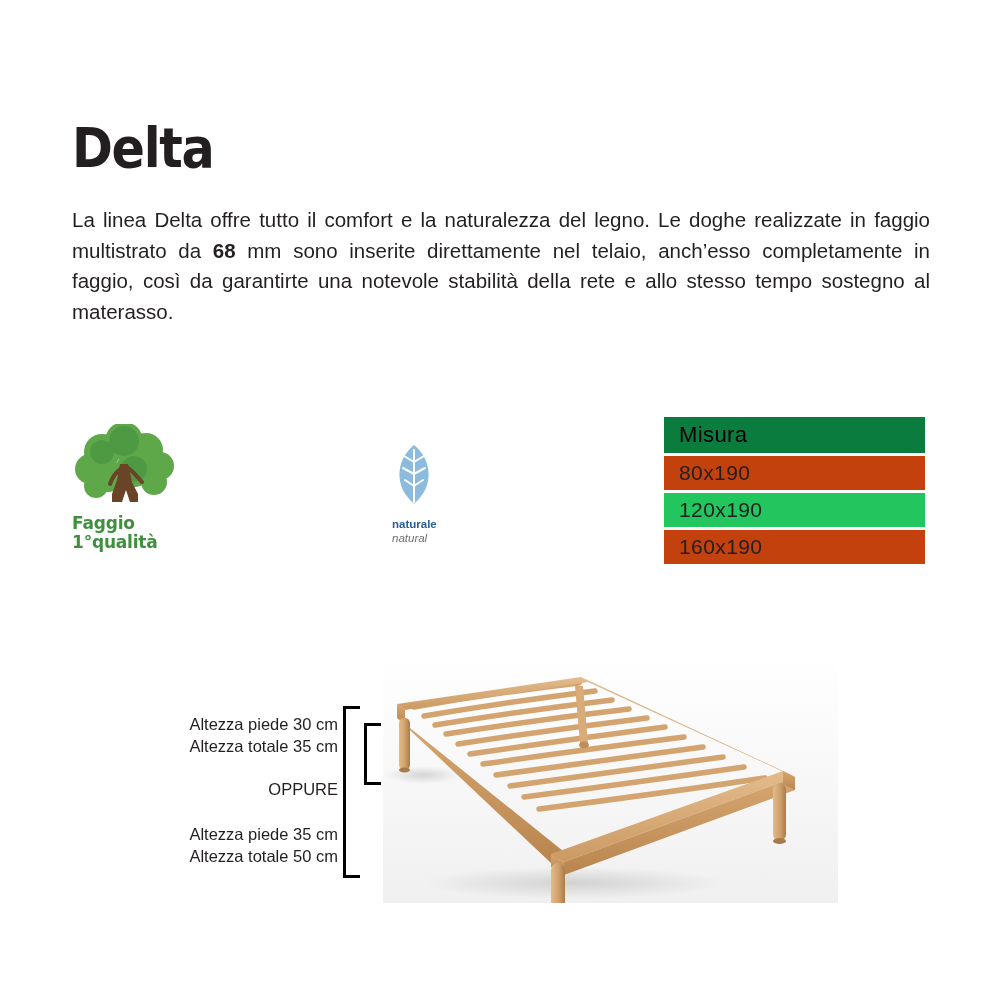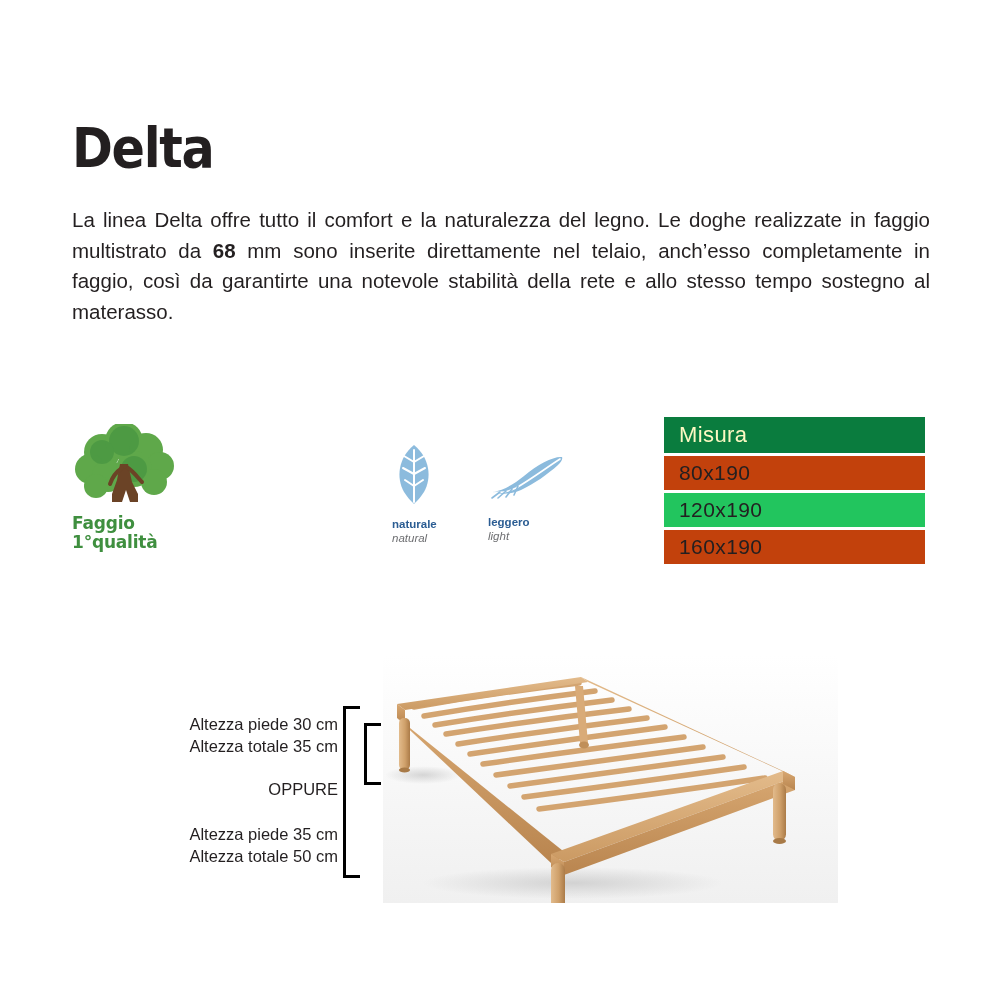--- a/index.html
+++ b/index.html
@@ -103,21 +103,21 @@
     line-height: 34px;
     padding-left: 15px;
     box-sizing: border-box;
     font-size: 21px;
     color: #231f20;
     font-family: "Liberation Sans", sans-serif;
     letter-spacing: 0.4px;
   }
   #size-table .t-header {
     background: #0a7c3e;
-    color: #fef9c3;
+    color: #000000;
     font-size: 22px;
     height: 36px;
     line-height: 36px;
     margin-bottom: 3px;
   }
   #size-table .shade-light  { background: #c2410c; }
   #size-table .shade-medium { background: #22c55e; }
   #size-table .t-body-row   { margin-bottom: 3px; }
 
   
@@ -216,38 +216,20 @@
             <path d="M22 42 L31 36"></path>
         </g>
       </svg>
     </span>
     <div class="badge-text-block">
       <div class="badge-label-it">naturale</div>
       <div class="badge-label-en">natural</div>
     </div>
   </div>
 
-  <div class="badge" id="badge-light">
-    <span class="badge-icon">
-      <svg width="80" height="50" viewBox="0 0 80 50">
-        <path d="M74 3 C66 2 50 10 36 22 C26 30 16 36 5 38 C14 41 24 40 33 36 C46 30 60 20 70 11 C73 8 75 5 74 3 Z" fill="#8cbbdd"></path>
-        <path d="M72 5 C58 14 42 26 28 34 C20 38 12 39 6 38" stroke="#ffffff" stroke-width="1.6" fill="none" stroke-linecap="round"></path>
-        <g stroke="#8cbbdd" stroke-width="1.6" stroke-linecap="round">
-          <path d="M18 37 L10 44"></path>
-            <path d="M24 35 L18 43"></path>
-          <path d="M30 32 L26 41"></path>
-            <path d="M12 38 L4 44"></path>
-        </g>
-      </svg>
-    </span>
-    <div class="badge-text-block">
-      <div class="badge-label-it">leggero</div>
-      <div class="badge-label-en">light</div>
-    </div>
-  </div>
 </div>
 
 <div id="size-table">
   <div class="t-row t-header">Misura</div>
   <div class="t-row t-body-row shade-light">80x190</div>
   <div class="t-row t-body-row shade-medium">120x190</div>
   <div class="t-row t-body-row shade-light">160x190</div>
 </div>
 
 <div id="height-annotations">

